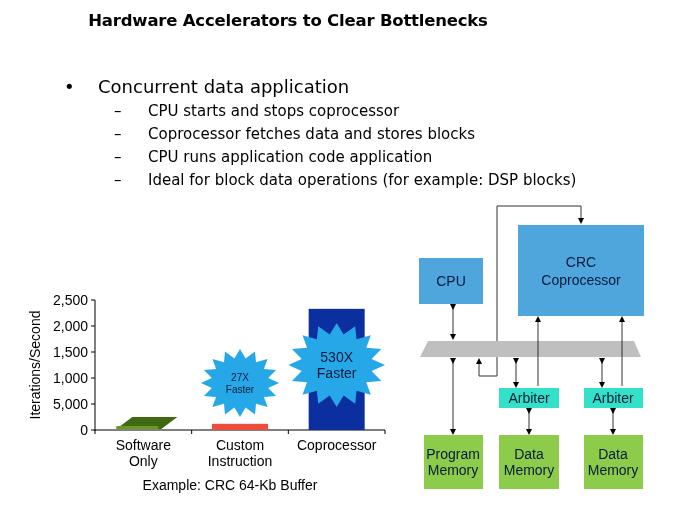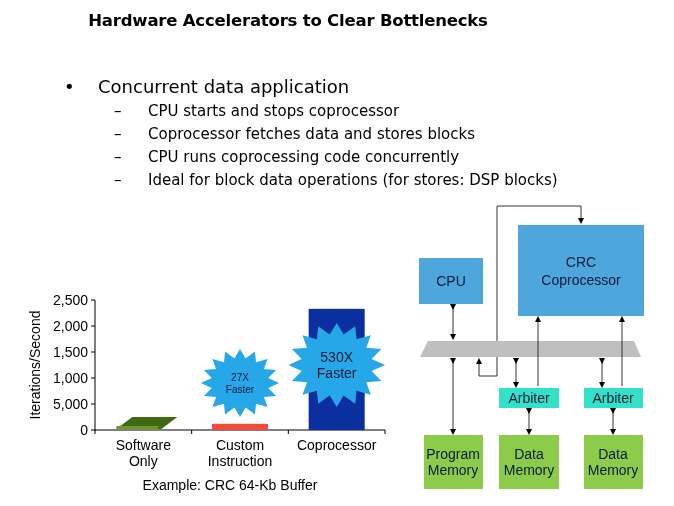--- a/index.html
+++ b/index.html
@@ -32,25 +32,25 @@
   <div class="sub">
     <span class="dash">–</span>
     <span class="txt">CPU starts and stops coprocessor</span>
   </div>
   <div class="sub">
     <span class="dash">–</span>
     <span class="txt">Coprocessor fetches data and stores blocks</span>
   </div>
   <div class="sub">
     <span class="dash">–</span>
-    <span class="txt">CPU runs coprocessing code concurrently</span>
+    <span class="txt">CPU runs application code application</span>
   </div>
   <div class="sub">
     <span class="dash">–</span>
-    <span class="txt">Ideal for block data operations (for stores: DSP blocks)</span>
+    <span class="txt">Ideal for block data operations (for example: DSP blocks)</span>
   </div>
 </div>
 
 <svg id="chart" width="400" height="226" xmlns="http://www.w3.org/2000/svg">
     <line x1="95" y1="20" x2="95" y2="151" stroke="#000" stroke-width="1"></line>
     <line x1="95" y1="150" x2="385" y2="150" stroke="#000" stroke-width="1"></line>
     <line x1="91" y1="150" x2="95" y2="150" stroke="#000"></line>
     <text x="88" y="155" font-size="14" text-anchor="end">0</text>
     <line x1="91" y1="124" x2="95" y2="124" stroke="#000"></line>
     <text x="88" y="129" font-size="14" text-anchor="end">5,000</text>

